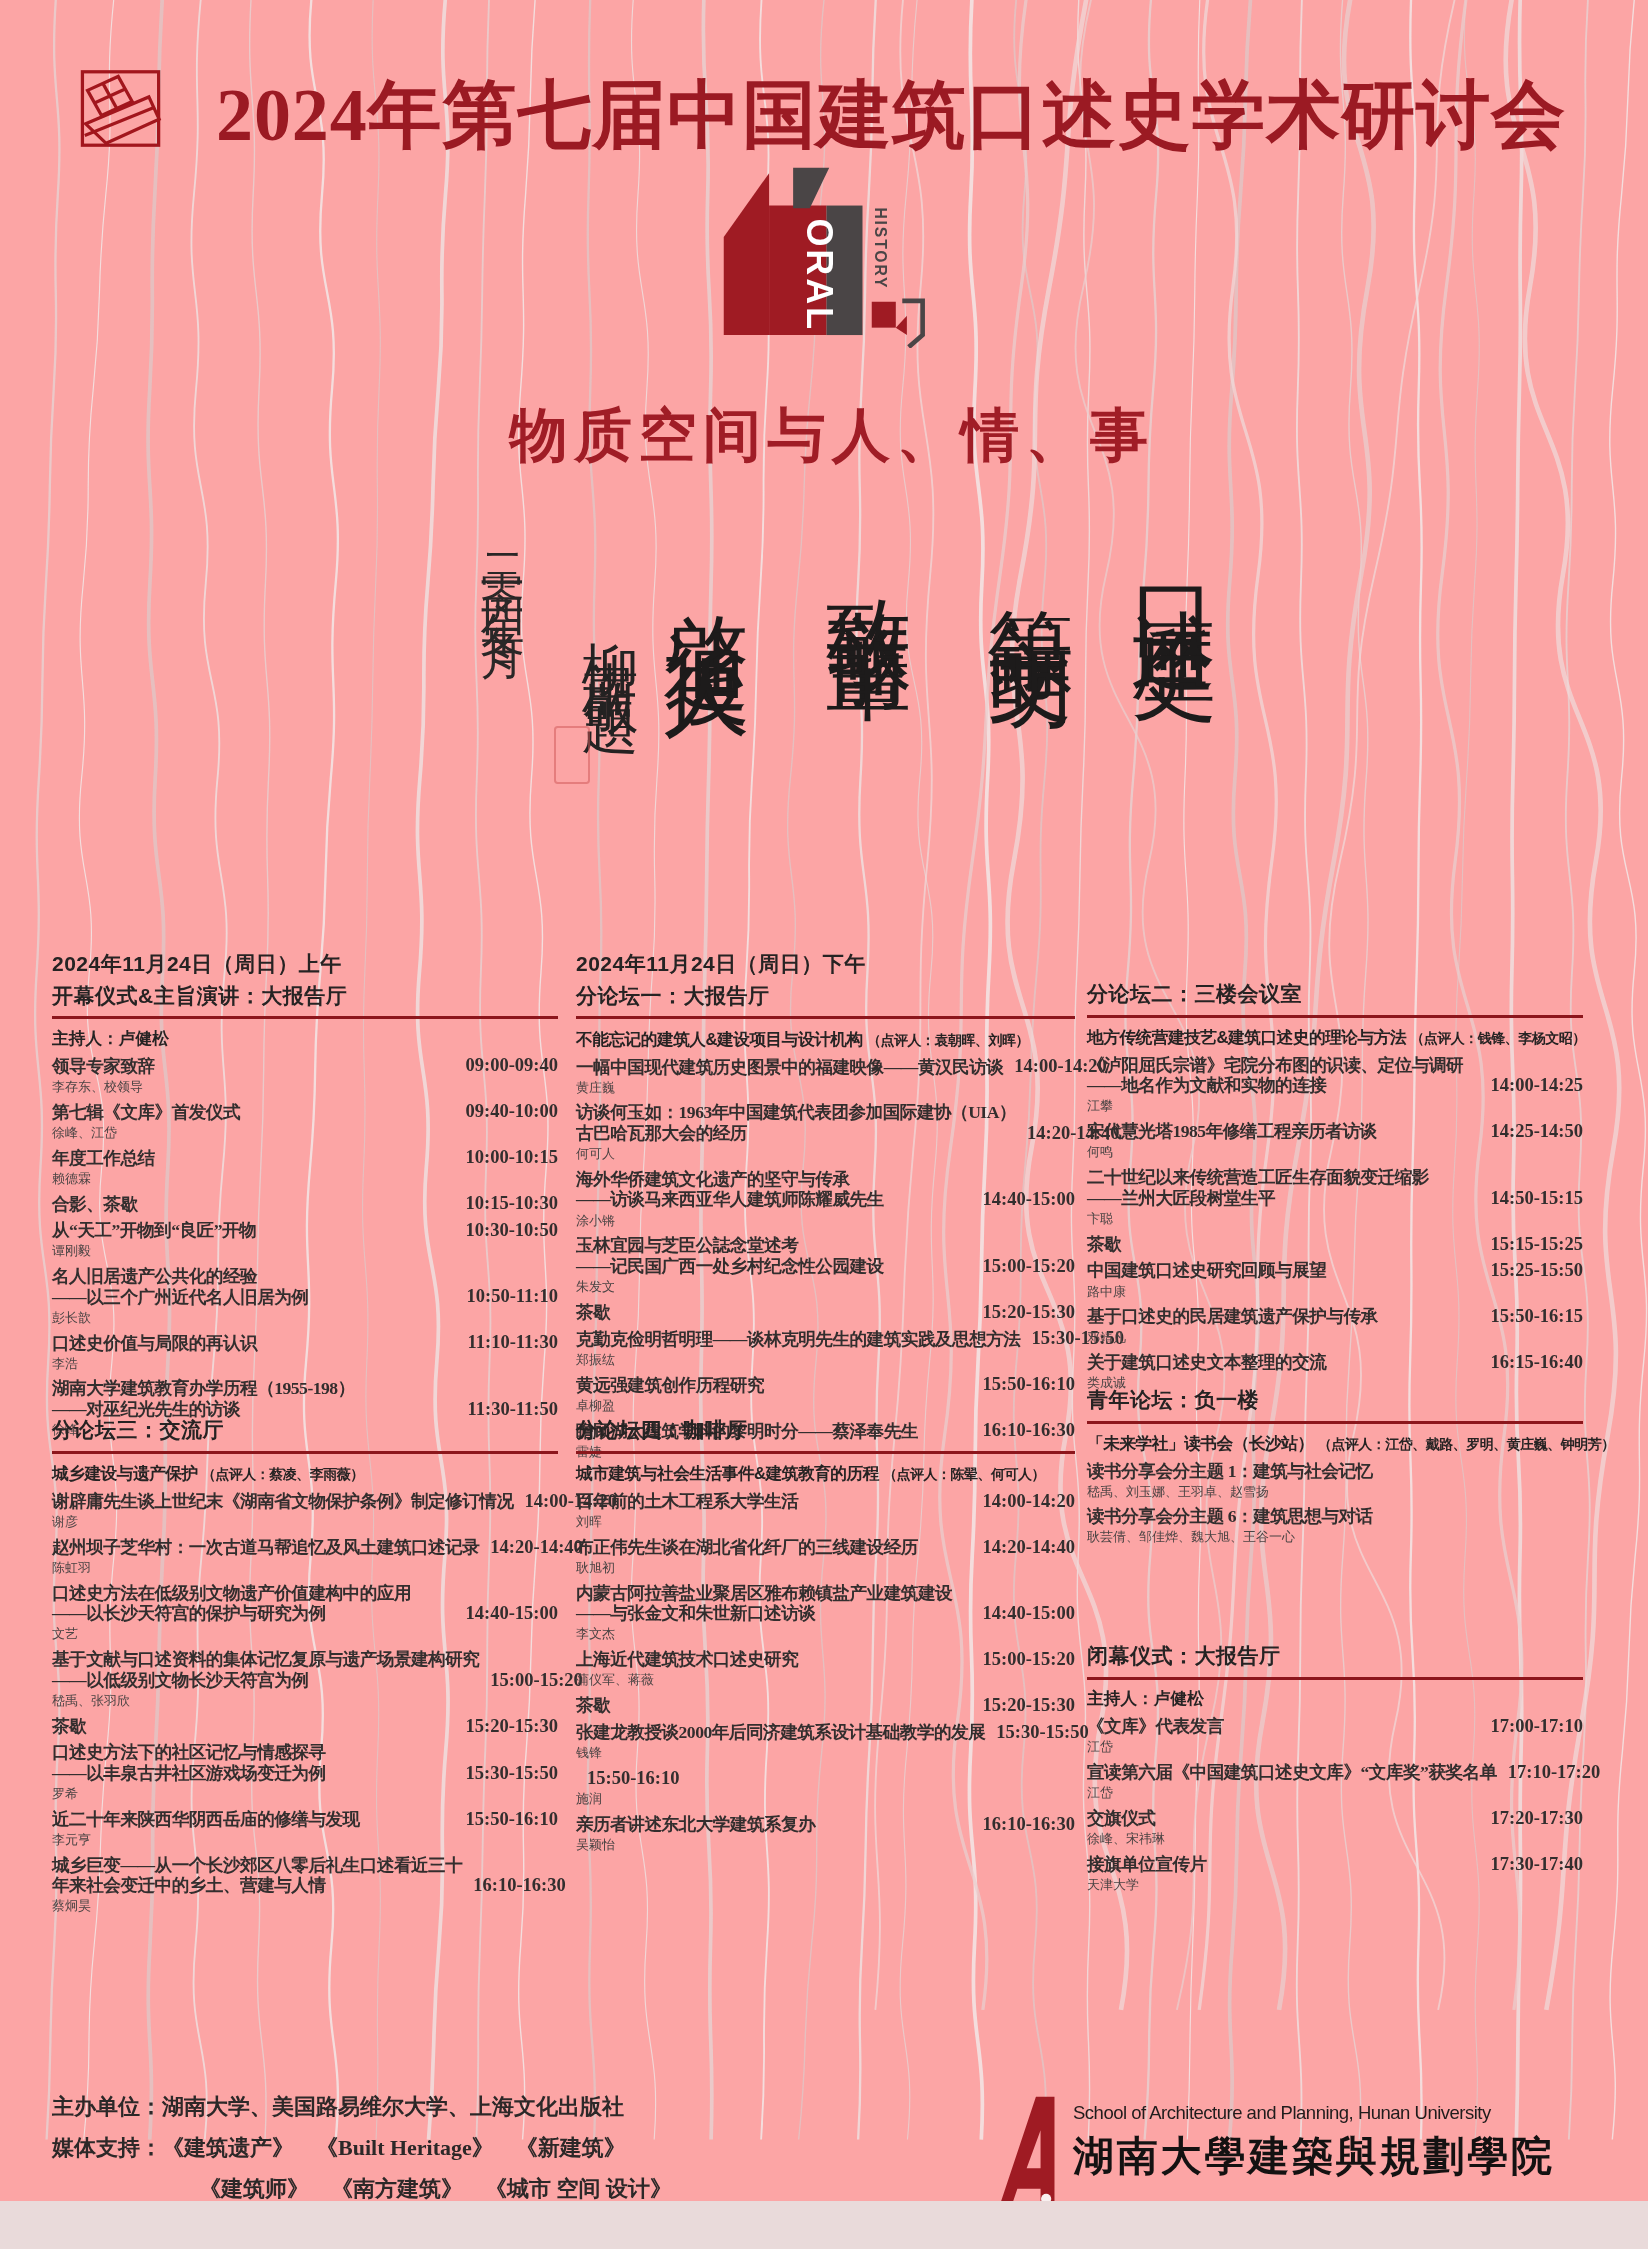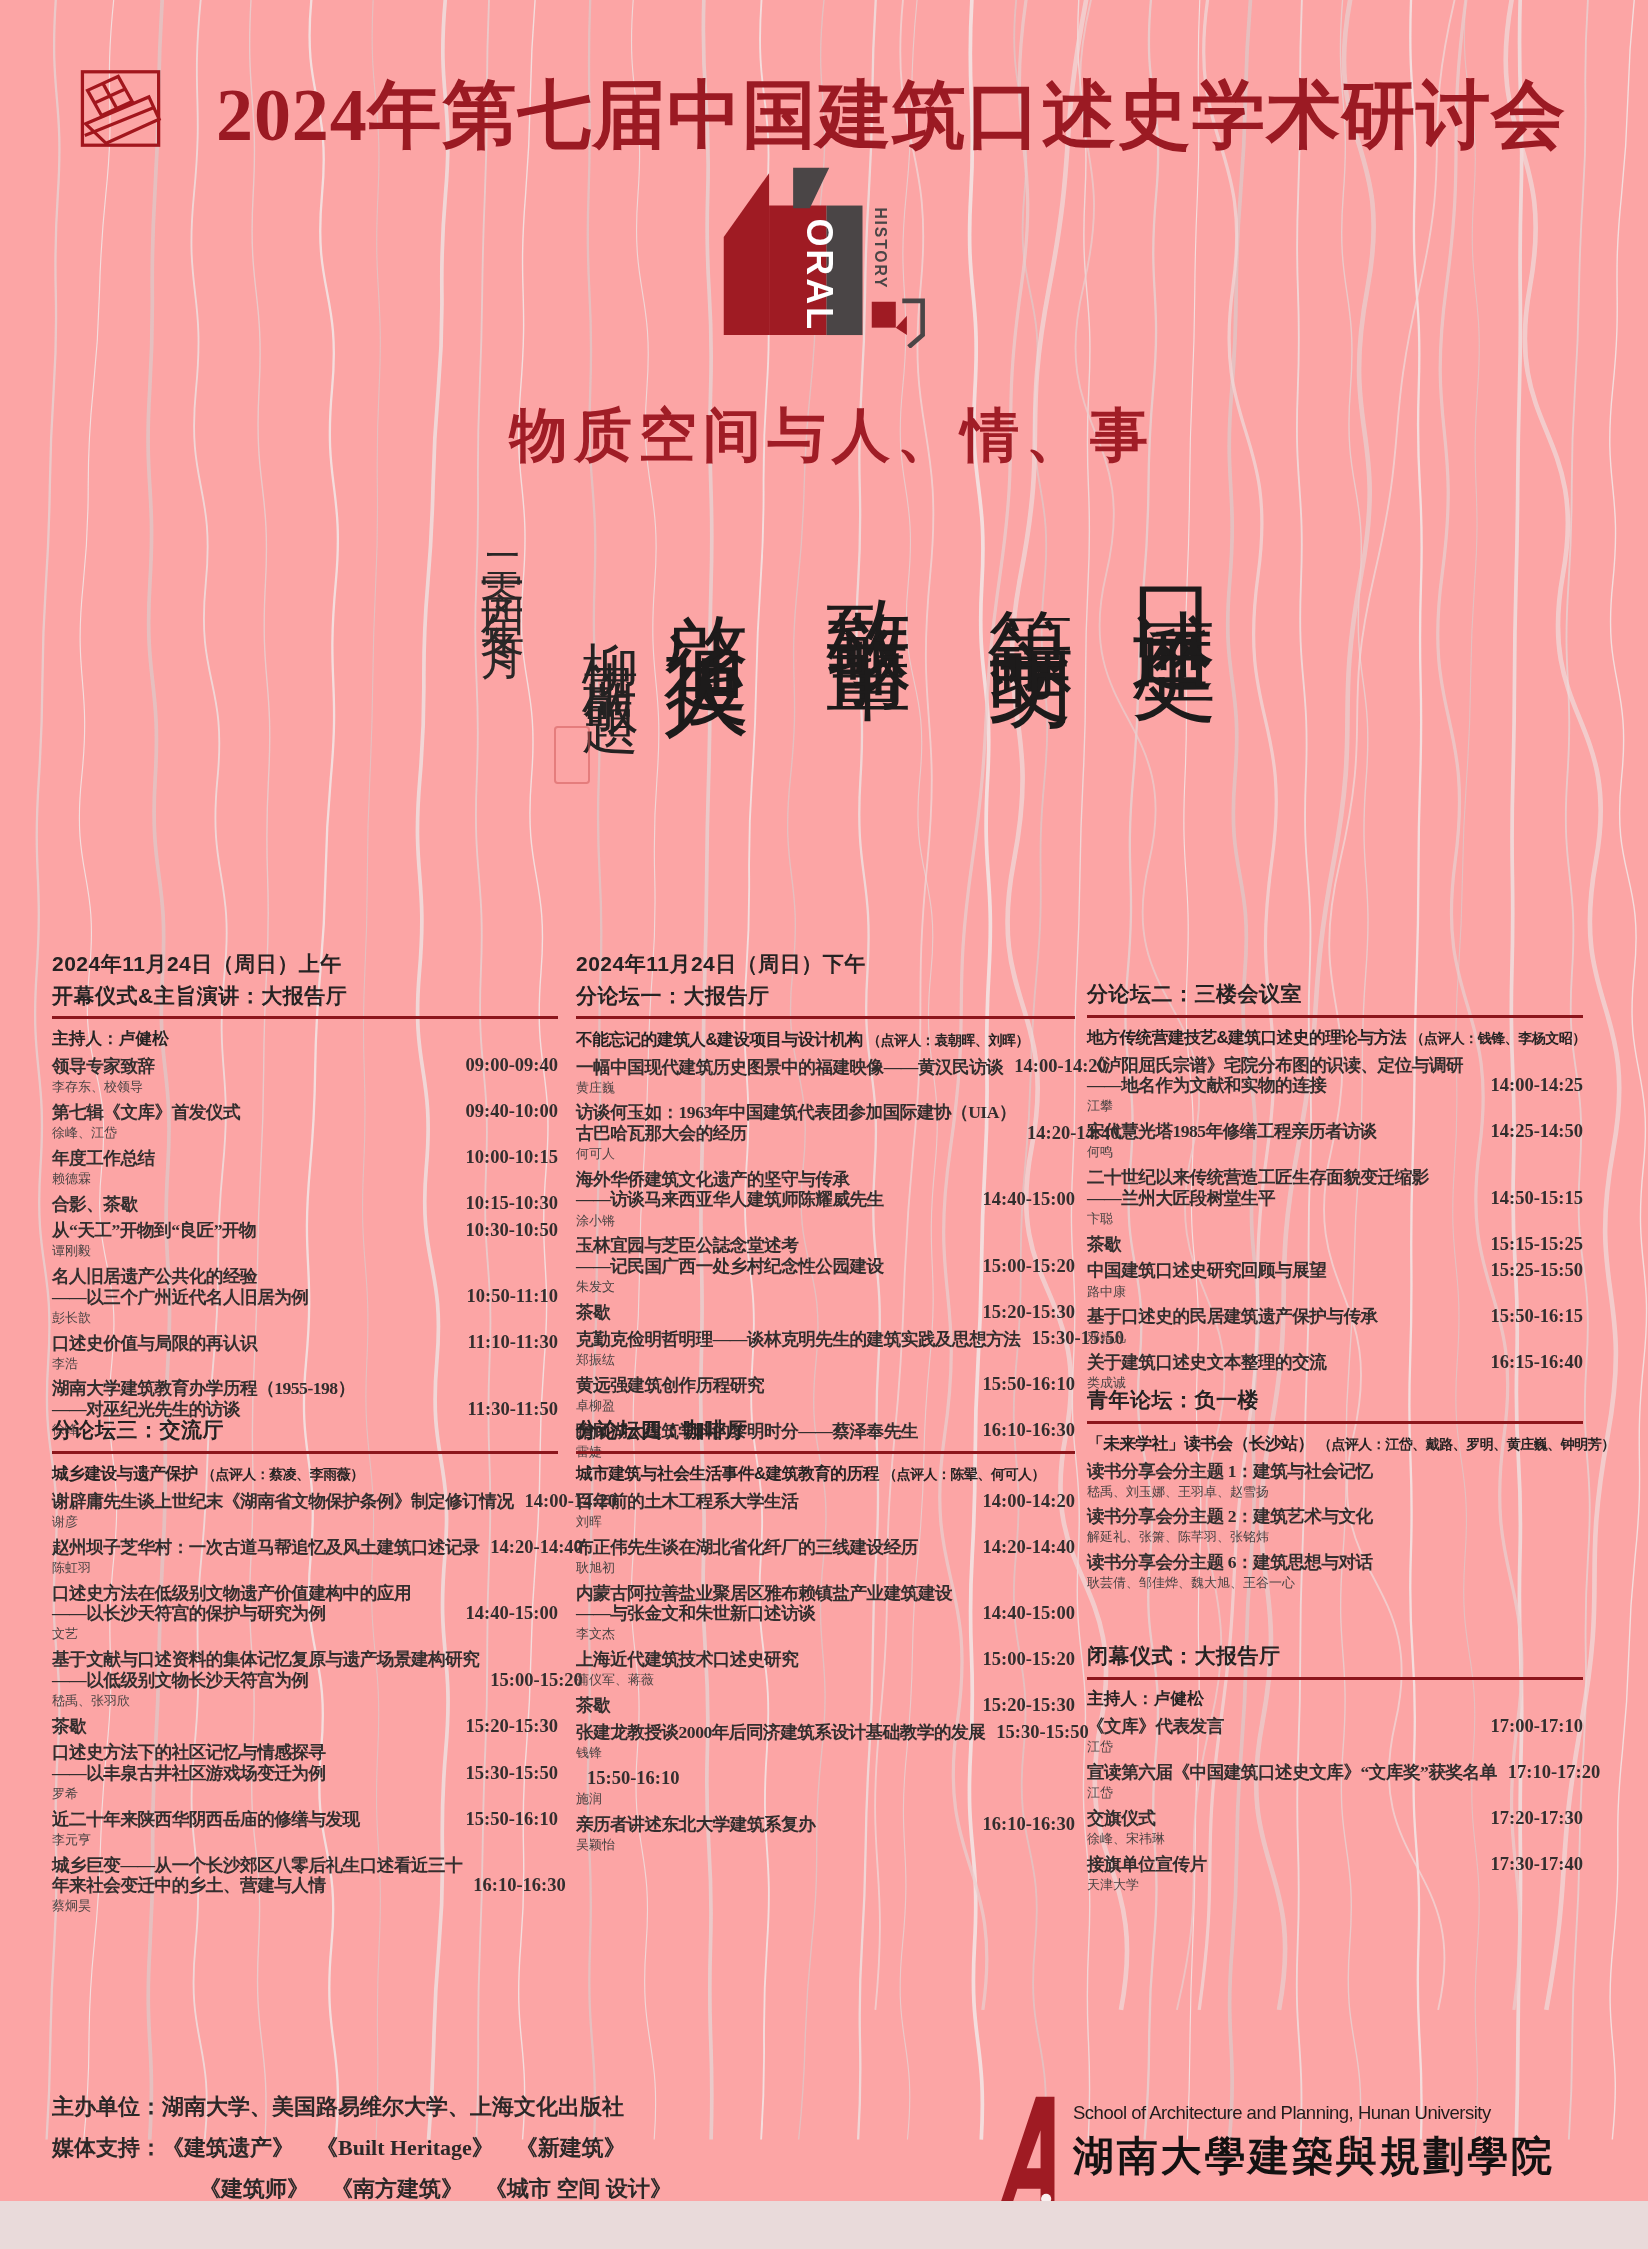--- a/index.html
+++ b/index.html
@@ -473,26 +473,20 @@
     <div class="s-rule"></div>
     <div class="s-theme"><span>「未来学社」读书会（长沙站）</span> <span class="rev">（点评人：江岱、戴路、罗明、黄庄巍、钟明芳）</span></div>
     <div class="item">
         <div class="tr">
           <div class="ttl">读书分享会分主题 1：建筑与社会记忆</div>
         </div>
         <div class="nm">嵇禹、刘玉娜、王羽卓、赵雪扬</div>
       </div>
     <div class="item">
         <div class="tr">
-          <div class="ttl">读书分享会分主题 2：建筑艺术与文化</div>
-        </div>
-        <div class="nm">解延礼、张箫、陈芊羽、张铭炜</div>
-      </div>
-    <div class="item">
-        <div class="tr">
           <div class="ttl">读书分享会分主题 6：建筑思想与对话</div>
         </div>
         <div class="nm">耿芸倩、邹佳烨、魏大旭、王谷一心</div>
       </div>
   </div>
 
   <div class="section" id="sec6">
     <div class="s-header" style="margin-top:0">闭幕仪式：大报告厅</div>
     <div class="s-rule"></div>
     <div class="s-host">主持人：卢健松</div>

